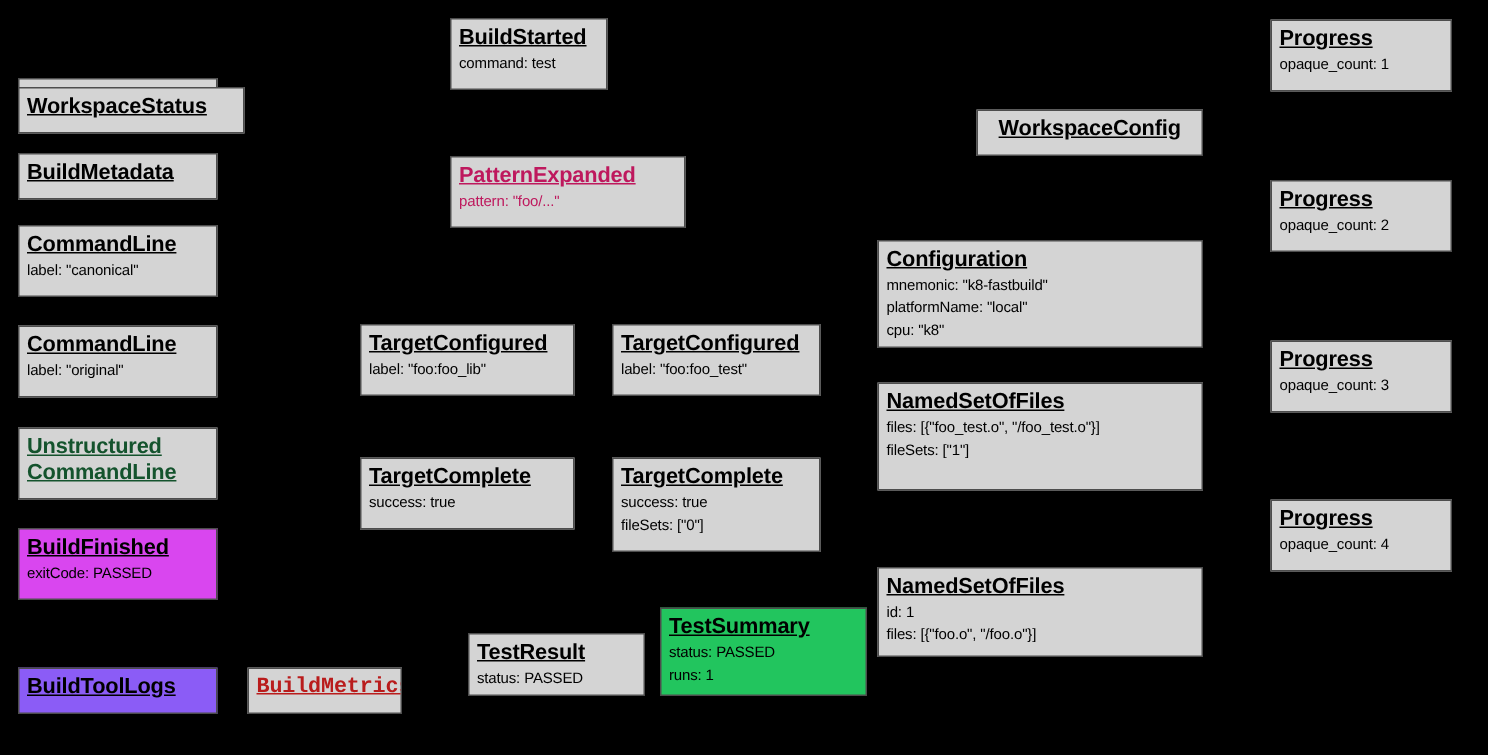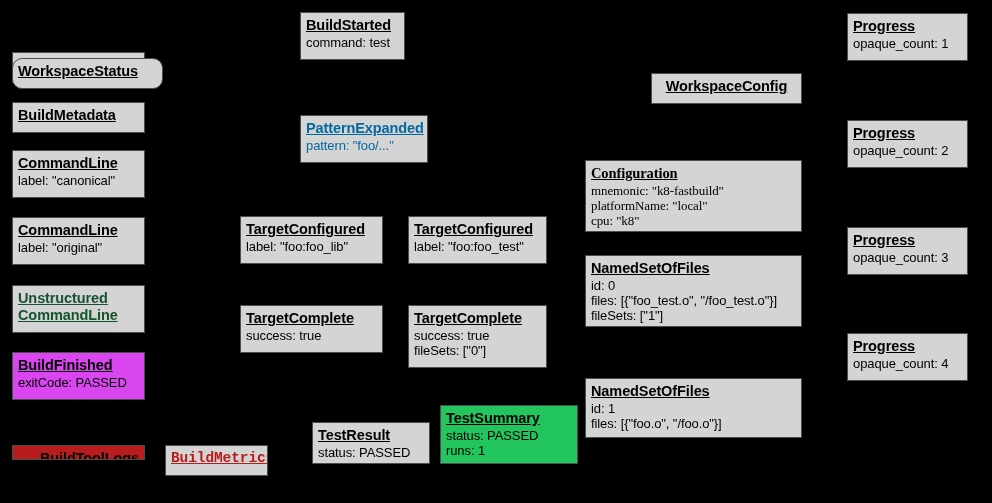--- a/index.html
+++ b/index.html
@@ -40,35 +40,35 @@
     text-decoration: underline;
     white-space: pre-line;
     letter-spacing: -0.1px;
   }
   .node-fields {
     display: block;
     margin-top: 1px;
   }
   .node-field {
     display: block;
-    font-size: 13px;
+    font-size: 10px;
     line-height: 15px;
     white-space: nowrap;
     letter-spacing: -0.1px;
   }
 </style>
 </head>
 <body>
 
 <div id="canvas" style="background: rgb(0, 0, 0); width: 992px; height: 503px;">
     <div class="node" style="left: 12px; top: 12px; width: 133px; height: 31px; background: rgb(212, 212, 212); border-color: rgb(77, 77, 77); color: rgb(0, 0, 0); margin-top: 40px;">
       <span class="node-title">OptionsParsed</span>
       <span class="node-fields"></span>
     </div>
-    <div class="node" style="left: 12px; top: 58px; width: 151px; height: 31px; background: rgb(212, 212, 212); border-color: rgb(77, 77, 77); color: rgb(0, 0, 0); border-radius: 10px;">
+    <div class="node" style="left: 12px; top: 58px; width: 151px; height: 31px; background: rgb(212, 212, 212); border-color: rgb(77, 77, 77); color: rgb(0, 0, 0);">
       <span class="node-title">WorkspaceStatus</span>
       <span class="node-fields"></span>
     </div>
     <div class="node" style="left: 12px; top: 102px; width: 133px; height: 31px; background: rgb(212, 212, 212); border-color: rgb(77, 77, 77); color: rgb(0, 0, 0);">
       <span class="node-title">BuildMetadata</span>
       <span class="node-fields"></span>
     </div>
     <div class="node" style="left: 12px; top: 150px; width: 133px; height: 48px; background: rgb(212, 212, 212); border-color: rgb(77, 77, 77); color: rgb(0, 0, 0);">
       <span class="node-title">CommandLine</span>
       <span class="node-fields">
@@ -85,35 +85,35 @@
       <span class="node-title">Unstructured
 CommandLine</span>
       <span class="node-fields"></span>
     </div>
     <div class="node" style="left: 12px; top: 352px; width: 133px; height: 48px; background: #d946ef; border-color: rgb(77, 77, 77); color: rgb(0, 0, 0);">
       <span class="node-title">BuildFinished</span>
       <span class="node-fields">
         <span class="node-field">exitCode: PASSED</span>
       </span>
     </div>
-    <div class="node" style="left: 12px; top: 445px; width: 133px; height: 15px; background: #b91c1c; border-color: rgb(77, 77, 77); color: rgb(0, 0, 0); text-align: right;">
+    <div class="node" style="left: 12px; top: 445px; width: 133px; height: 31px; background: #8b5cf6; border-color: rgb(77, 77, 77); color: rgb(0, 0, 0);">
       <span class="node-title">BuildToolLogs</span>
       <span class="node-fields"></span>
     </div>
     <div class="node" style="left: 165px; top: 445px; width: 103px; height: 31px; background: rgb(212, 212, 212); border-color: rgb(77, 77, 77); color: #b91c1c; font-family: Liberation Mono, monospace;">
       <span class="node-title">BuildMetrics</span>
       <span class="node-fields"></span>
     </div>
     <div class="node" style="left: 300px; top: 12px; width: 105px; height: 48px; background: rgb(212, 212, 212); border-color: rgb(77, 77, 77); color: rgb(0, 0, 0);">
       <span class="node-title">BuildStarted</span>
       <span class="node-fields">
         <span class="node-field">command: test</span>
       </span>
     </div>
-    <div class="node" style="left: 300px; top: 115px; width: 128px; height: 48px; background: rgb(212, 212, 212); border-color: rgb(77, 77, 77); color: #0369a1;">
+    <div class="node" style="left: 300px; top: 104px; width: 157px; height: 48px; background: rgb(212, 212, 212); border-color: rgb(77, 77, 77); color: #be185d;">
       <span class="node-title">PatternExpanded</span>
       <span class="node-fields">
         <span class="node-field">pattern: "foo/..."</span>
       </span>
     </div>
     <div class="node" style="left: 240px; top: 216px; width: 143px; height: 48px; background: rgb(212, 212, 212); border-color: rgb(77, 77, 77); color: rgb(0, 0, 0);">
       <span class="node-title">TargetConfigured</span>
       <span class="node-fields">
         <span class="node-field">label: "foo:foo_lib"</span>
       </span>
@@ -147,32 +147,31 @@
       <span class="node-title">TestSummary</span>
       <span class="node-fields">
         <span class="node-field">status: PASSED</span>
         <span class="node-field">runs: 1</span>
       </span>
     </div>
     <div class="node" style="left: 651px; top: 73px; width: 151px; height: 31px; background: rgb(212, 212, 212); border-color: rgb(77, 77, 77); color: rgb(0, 0, 0); text-align: center;">
       <span class="node-title">WorkspaceConfig</span>
       <span class="node-fields"></span>
     </div>
-    <div class="node" style="left: 585px; top: 160px; width: 217px; height: 72px; background: rgb(212, 212, 212); border-color: rgb(77, 77, 77); color: rgb(0, 0, 0); font-family: Liberation Serif, serif;">
+    <div class="node" style="left: 585px; top: 160px; width: 217px; height: 72px; background: rgb(212, 212, 212); border-color: rgb(77, 77, 77); color: rgb(0, 0, 0);">
       <span class="node-title">Configuration</span>
       <span class="node-fields">
         <span class="node-field">mnemonic: "k8-fastbuild"</span>
         <span class="node-field">platformName: "local"</span>
         <span class="node-field">cpu: "k8"</span>
       </span>
     </div>
     <div class="node" style="left: 585px; top: 255px; width: 217px; height: 72px; background: rgb(212, 212, 212); border-color: rgb(77, 77, 77); color: rgb(0, 0, 0);">
       <span class="node-title">NamedSetOfFiles</span>
       <span class="node-fields">
-        <span class="node-field">id: 0</span>
         <span class="node-field">files: [{"foo_test.o", "/foo_test.o"}]</span>
         <span class="node-field">fileSets: ["1"]</span>
       </span>
     </div>
     <div class="node" style="left: 585px; top: 378px; width: 217px; height: 60px; background: rgb(212, 212, 212); border-color: rgb(77, 77, 77); color: rgb(0, 0, 0);">
       <span class="node-title">NamedSetOfFiles</span>
       <span class="node-fields">
         <span class="node-field">id: 1</span>
         <span class="node-field">files: [{"foo.o", "/foo.o"}]</span>
       </span>

